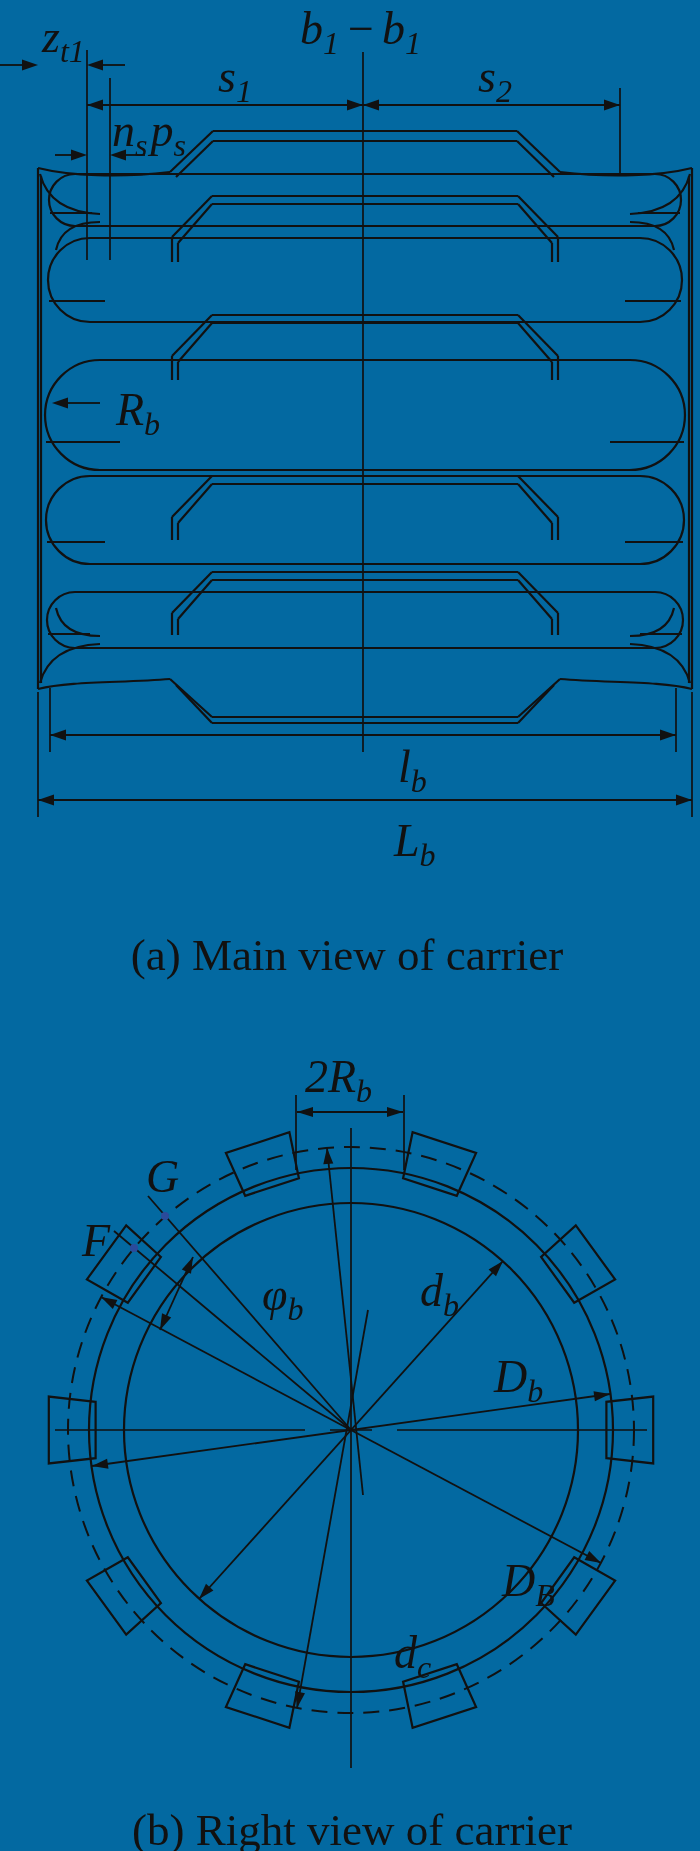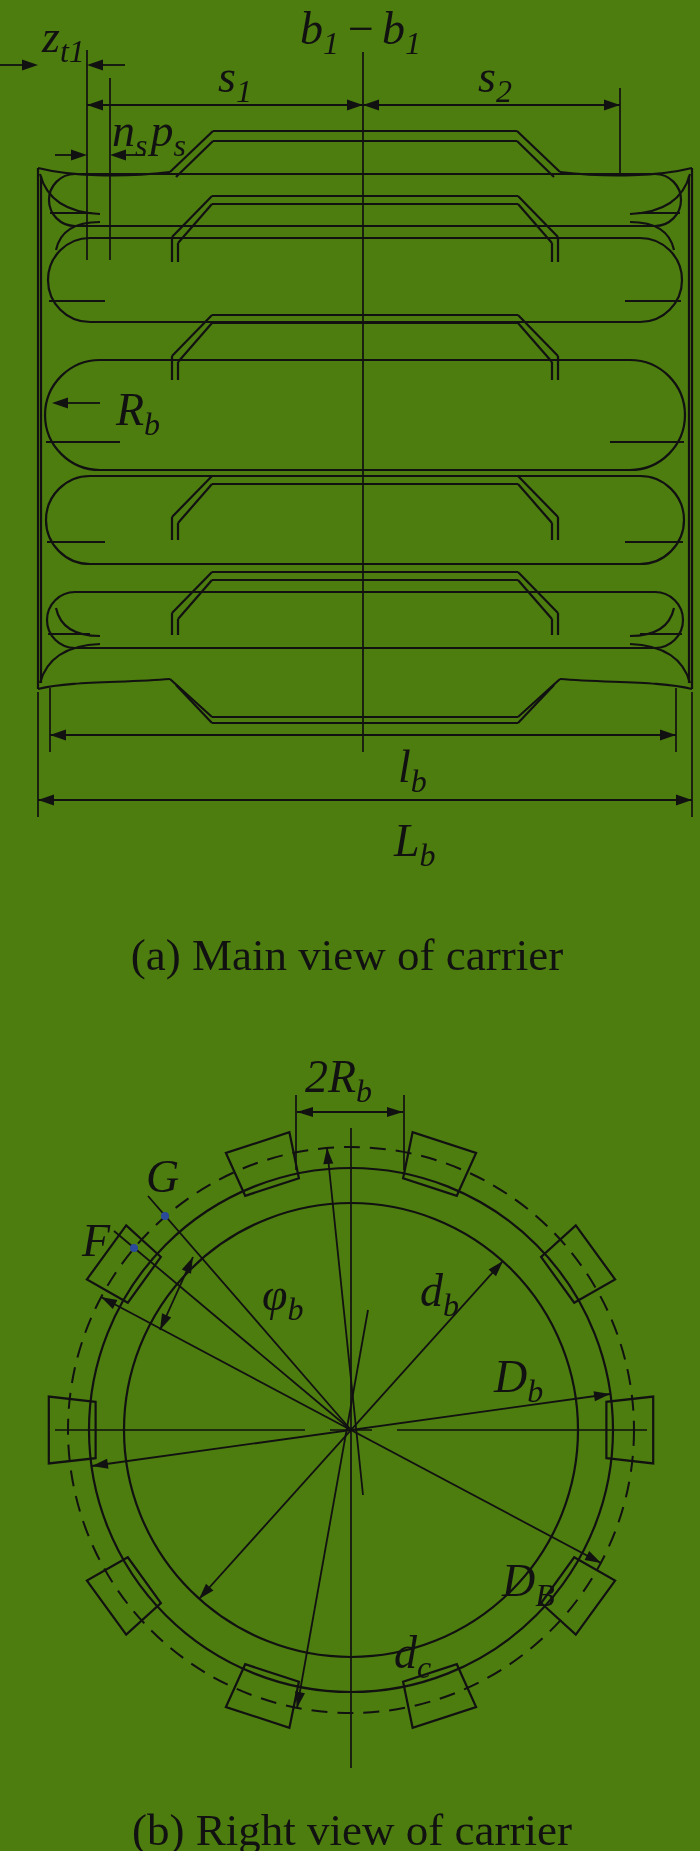--- a/index.html
+++ b/index.html
@@ -1,16 +1,16 @@
 <!DOCTYPE html>
 <html><head>
 <meta charset="utf-8">
 <style>
   html,body{margin:0;padding:0;background:#ffffff;}
-  .page{width:700px;height:1851px;background:#4d7c0f;position:relative;overflow:hidden;}
+  .page{width:700px;height:1851px;background:#0369a1;position:relative;overflow:hidden;}
   svg{display:block;}
   text{font-family:"Liberation Serif","DejaVu Serif",serif;fill:#111111;}
   .sym{font-style:italic;font-size:46px;}
   .symsub{font-style:italic;font-size:32px;}
   .caption{font-size:45px;font-style:normal;}
   .ln{stroke:#111111;stroke-width:2.2;fill:none;}
   .thin{stroke:#111111;stroke-width:1.7;fill:none;}
   .dim{stroke:#111111;stroke-width:1.8;fill:none;}
   .dash{stroke:#111111;stroke-width:2;fill:none;stroke-dasharray:16 10;}
   .ah{fill:#111111;stroke:none;}

